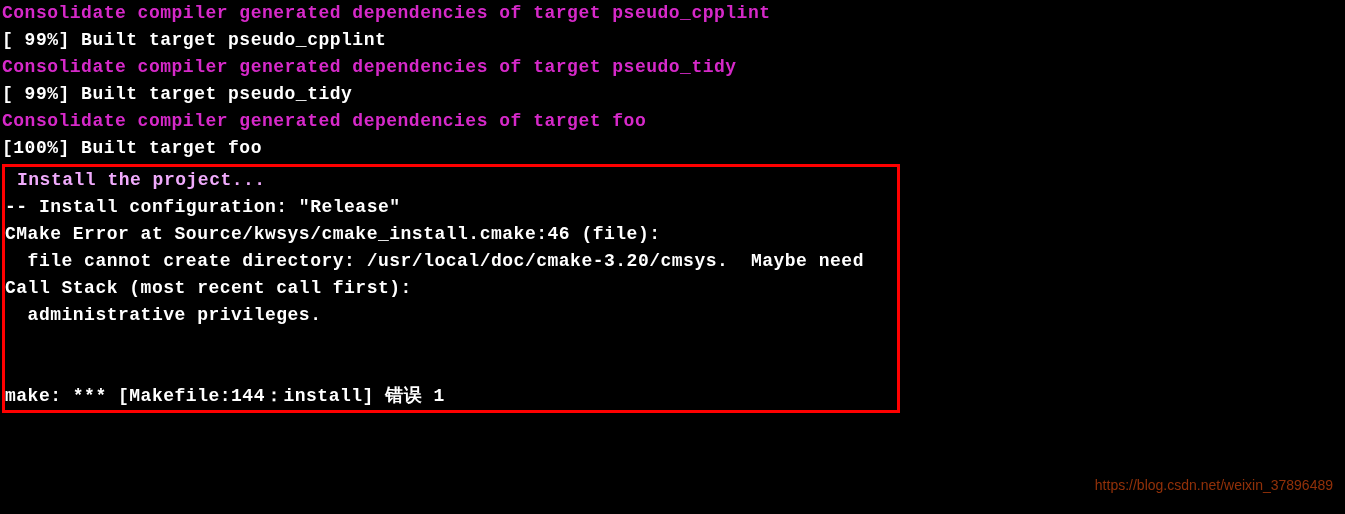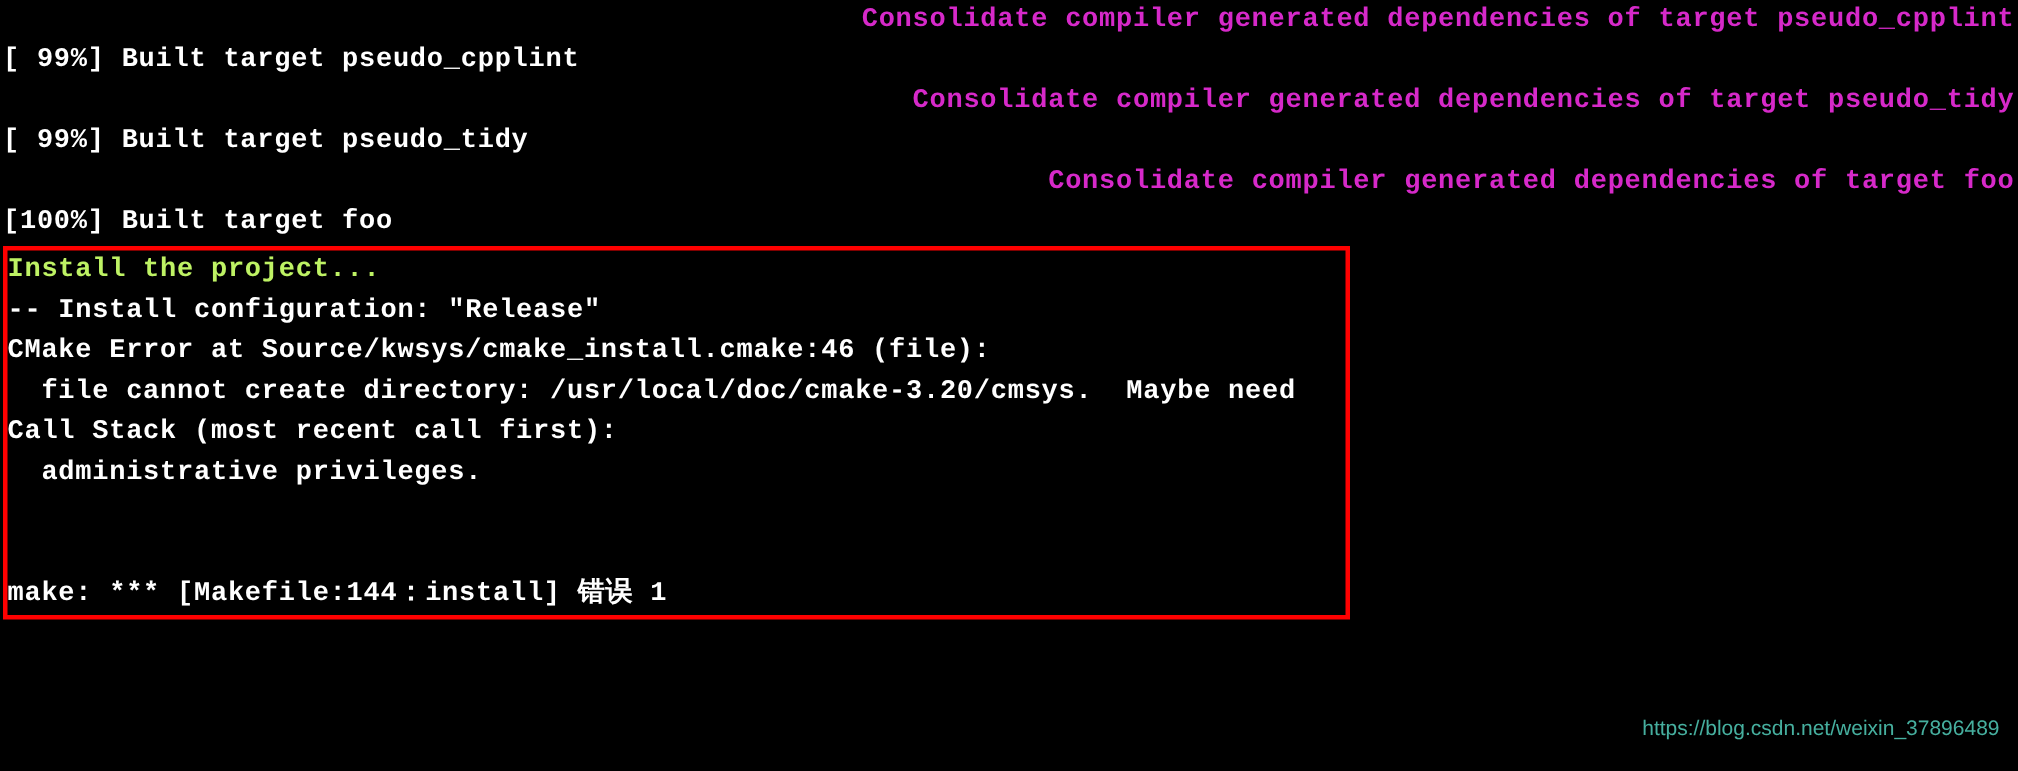--- a/index.html
+++ b/index.html
@@ -21,39 +21,39 @@
     }
     .terminal {
       padding: 0 2px;
     }
     .line {
       white-space: pre;
       letter-spacing: 0.5px;
     }
     .magenta {
       color: #d629c9;
-      text-align: right;
     }
     .white {
       color: #fff;
     }
     .cyan {
-      color: #bef264;
+      color: #f0abfc;
+      margin-left: 12px;
     }
     .red-box {
       border: 3px solid #ff0000;
       margin-top: 2px;
       padding: 0;
       width: 898px;
     }
     .watermark {
       position: absolute;
       bottom: 18px;
       right: 12px;
-      color: #5eead4;
+      color: #c2410c;
       font-size: 14px;
       font-weight: normal;
       font-family: Arial, sans-serif;
       opacity: 0.75;
     }
   </style>
 </head>
 <body>
 
 <div class="terminal">

